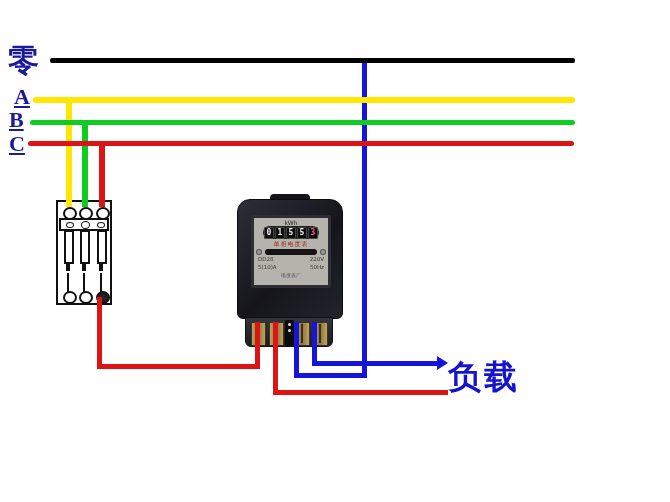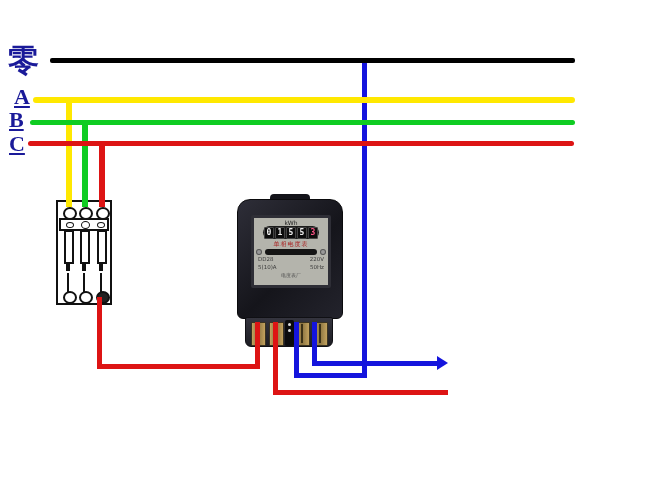--- a/index.html
+++ b/index.html
@@ -182,14 +182,15 @@
 
   <div id="wire-t1" class="mwire-red"></div>
   <div id="wire-t2" class="mwire-red"></div>
   <div id="wire-load-red" class="mwire-red"></div>
   <div id="wire-t3" class="mwire-blue"></div>
   <div id="wire-u-horiz" class="mwire-blue"></div>
   <div id="wire-t4" class="mwire-blue"></div>
   <div id="wire-load-blue" class="mwire-blue"></div>
   <div id="blue-arrow" class="abs"></div>
 
+  <div id="lbl-load" class="abs">负载</div>
 
 </div>
 
 </body></html>

